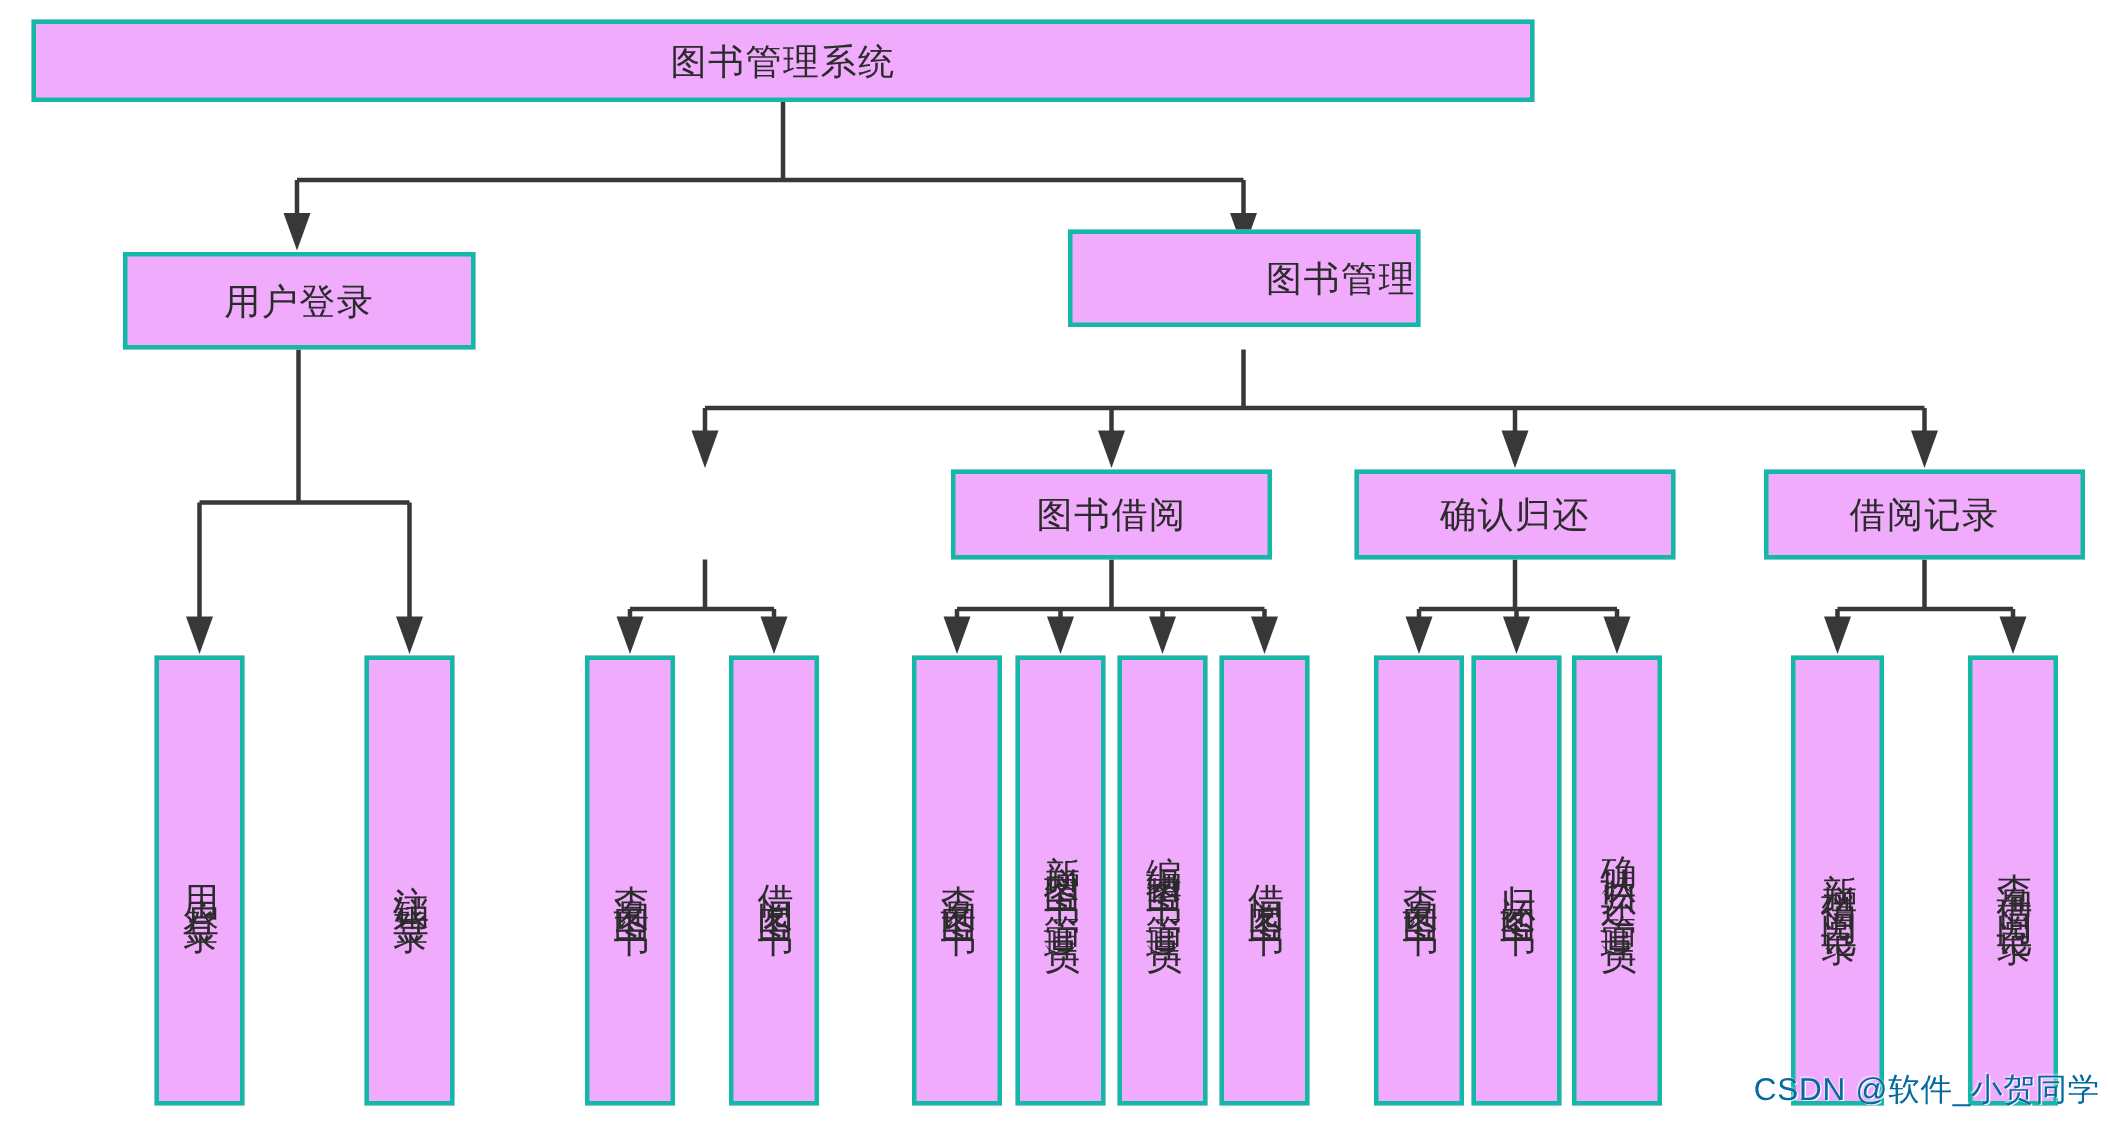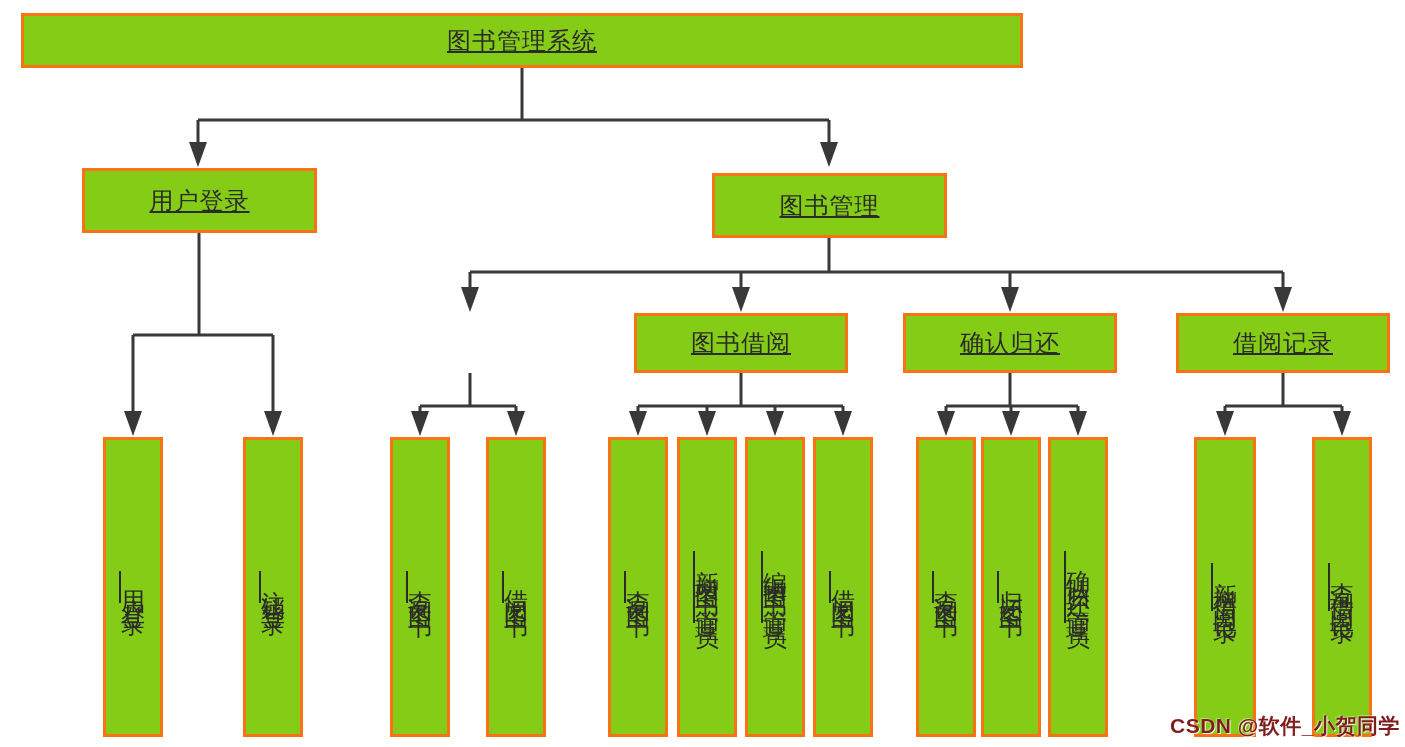--- a/index.html
+++ b/index.html
@@ -29,50 +29,48 @@
     stroke-width: 3;
     fill: none;
   }
   svg.connectors polygon {
     fill: #383838;
     stroke: none;
   }
   .node {
     position: absolute;
     box-sizing: border-box;
-    background: #84cc16;
-    border: 3px solid #f97316;
+    background: #f0abfc;
+    border: 3px solid #14b8a6;
     display: flex;
     align-items: center;
     justify-content: center;
     font-size: 24px;
     letter-spacing: 1px;
     white-space: nowrap;
-    text-decoration: underline;
   }
   .vnode {
     writing-mode: vertical-rl;
     text-orientation: mixed;
     letter-spacing: 8px;
     line-height: 1;
   }
   .vnode .lbl {
     display: block;
   }
   .watermark {
     position: absolute;
     top: 712px;
     right: 5px;
     font-size: 21px;
-    color: #7f1d1d;
+    color: #0369a1;
     letter-spacing: 0.5px;
     text-shadow: 1px 1px 0 rgba(255,255,255,0.85), -1px -1px 0 rgba(255,255,255,0.4);
     white-space: nowrap;
     z-index: 5;
-    font-weight: bold;
   }
 </style>
 </head>
 <body>
 
 <div class="canvas">
 
   <svg class="connectors" viewBox="0 0 1405 747" aria-hidden="true">
 
     <path d="M522 68 V120 M198 120 H829 M198 120 V144 M829 120 V144"></path>
@@ -109,21 +107,21 @@
     <polygon points="1333,411 1351,411 1342,436"></polygon>
   </svg>
 
   <div class="node" style="left:21px; top:13px; width:1002px; height:55px;">
     <span class="lbl">图书管理系统</span>
   </div>
 
   <div class="node" style="left:82px; top:168px; width:235px; height:65px;">
     <span class="lbl">用户登录</span>
   </div>
-  <div class="node" style="left:712px; top:173px; width:235px; height:65px;">
+  <div class="node" style="left:712px; top:153px; width:235px; height:65px;justify-content:flex-end;">
     <span class="lbl">图书管理</span>
   </div>
 
   <div class="node" style="left:634px; top:313px; width:214px; height:60px;">
     <span class="lbl">图书借阅</span>
   </div>
   <div class="node" style="left:903px; top:313px; width:214px; height:60px;">
     <span class="lbl">确认归还</span>
   </div>
   <div class="node" style="left:1176px; top:313px; width:214px; height:60px;">

